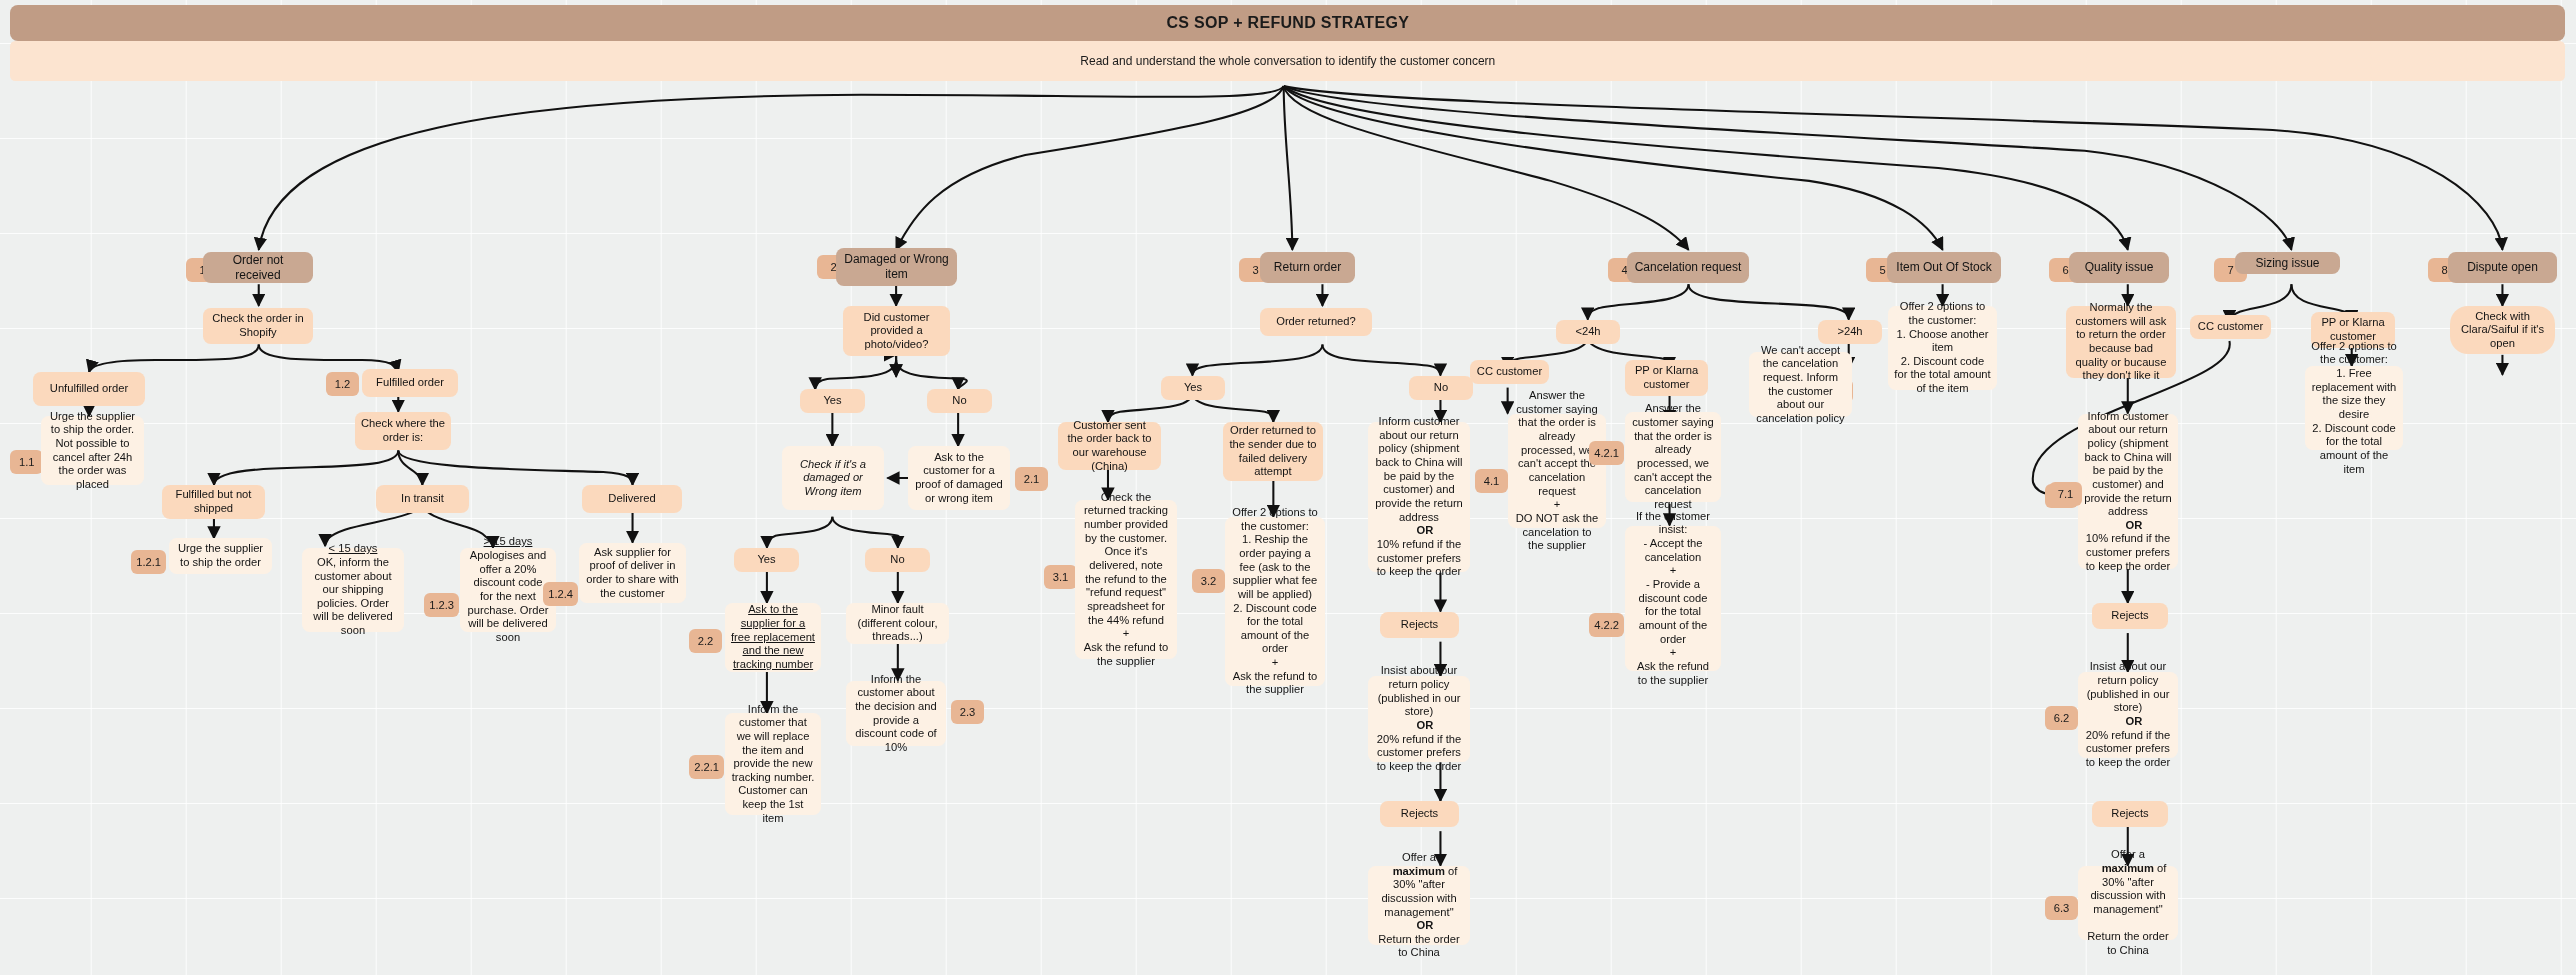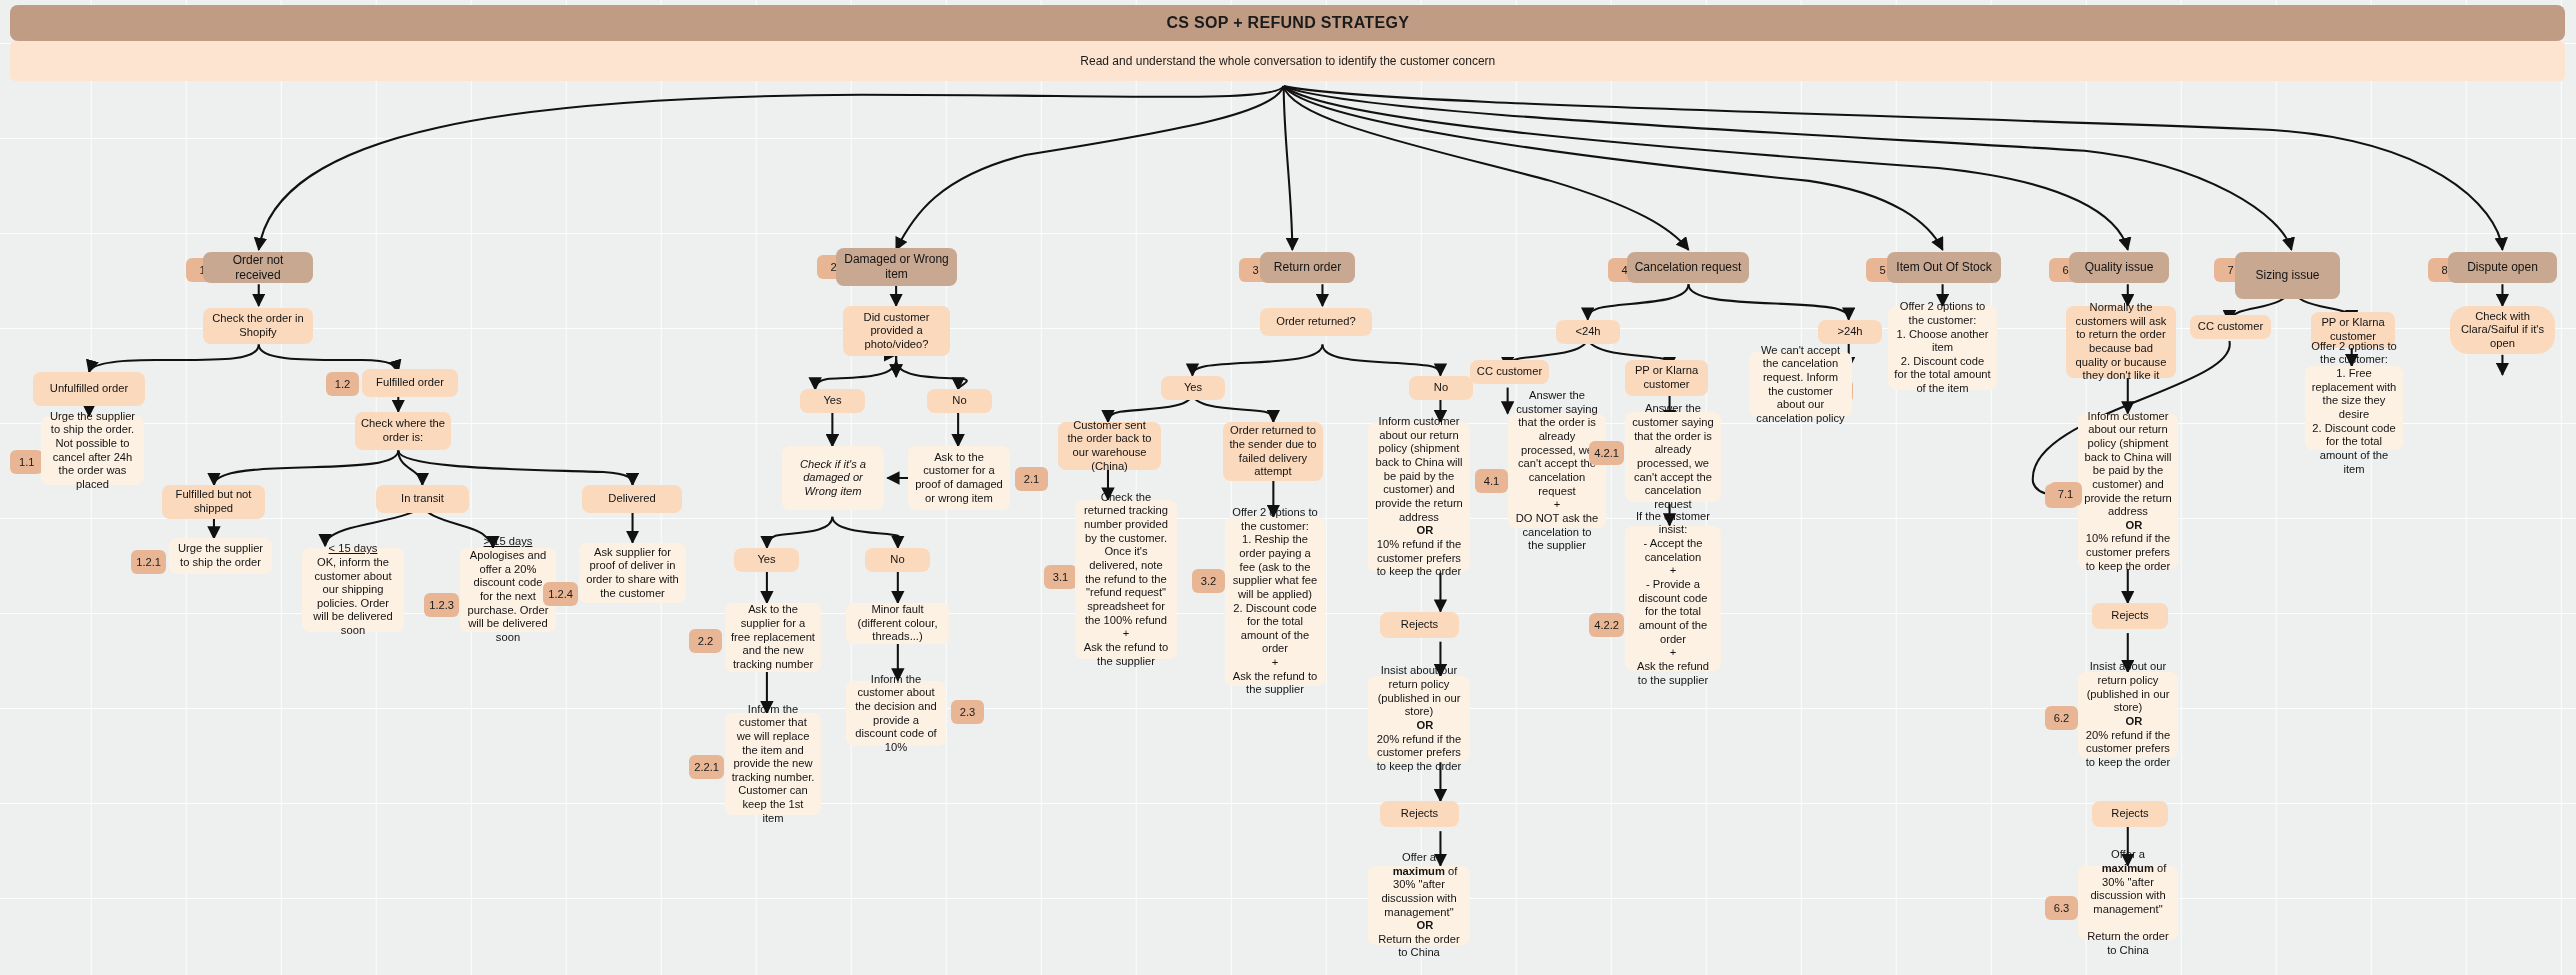--- a/index.html
+++ b/index.html
@@ -214,41 +214,41 @@
   <div class="node n-step" style="left:927px;top:389px;width:65px;height:24px;">No</div>
 
   <div class="tag" style="left:1015px;top:467px;">2.1</div>
   <div class="node n-leaf" style="left:908px;top:446px;width:102px;height:64px;">Ask to the customer for a proof of damaged or wrong item</div>
   <div class="node n-leaf" style="left:782px;top:446px;width:102px;height:64px;font-style:italic;">Check if it's a damaged or Wrong item</div>
 
   <div class="node n-step" style="left:734px;top:548px;width:65px;height:24px;">Yes</div>
   <div class="node n-step" style="left:865px;top:548px;width:65px;height:24px;">No</div>
 
   <div class="tag" style="left:689px;top:629px;">2.2</div>
-  <div class="node n-leaf" style="left:725px;top:603px;width:96px;height:69px;">Ask to the supplier for a free replacement and the new tracking number</div>
+  <div class="node n-leaf" style="left:725px;top:603px;width:96px;height:69px;text-decoration:underline;">Ask to the supplier for a free replacement and the new tracking number</div>
 
   <div class="tag" style="left:689px;top:755px;">2.2.1</div>
   <div class="node n-leaf" style="left:725px;top:713px;width:96px;height:102px;">Inform the customer that we will replace the item and provide the new tracking number.
 Customer can keep the 1st item</div>
 
   <div class="node n-leaf" style="left:846px;top:603px;width:103px;height:41px;">Minor fault (different colour, threads...)</div>
   <div class="tag" style="left:951px;top:700px;">2.3</div>
   <div class="node n-leaf" style="left:846px;top:681px;width:100px;height:65px;">Inform the customer about the decision and provide a discount code of 10%</div>
 
   <div class="tag" style="left:1239px;top:258px;">3</div>
   <div class="node n-main" style="left:1260px;top:252px;width:95px;height:31px;">Return order</div>
   <div class="node n-step" style="left:1260px;top:308px;width:112px;height:27.6px;">Order returned?</div>
 
   <div class="node n-step" style="left:1161px;top:376px;width:64px;height:24px;">Yes</div>
   <div class="node n-step" style="left:1409px;top:376px;width:64px;height:24px;">No</div>
 
   <div class="node n-step" style="left:1058px;top:422px;width:103px;height:48px;">Customer sent the order back to our warehouse (China)</div>
   <div class="tag" style="left:1044px;top:565px;">3.1</div>
   <div class="node n-leaf" style="left:1075px;top:500px;width:102px;height:159px;">Check the returned tracking number provided by the customer.
-Once it's delivered, note the refund to the "refund request" spreadsheet for the 100% refund
+Once it's delivered, note the refund to the "refund request" spreadsheet for the 44% refund
 +
 Ask the refund to the supplier</div>
 
   <div class="node n-step" style="left:1223px;top:422px;width:100px;height:59px;">Order returned to the sender due to failed delivery attempt</div>
   <div class="tag" style="left:1192px;top:569px;">3.2</div>
   <div class="node n-leaf" style="left:1225px;top:517px;width:100px;height:169px;">Offer 2 options to the customer:
 1. Reship the order paying a fee (ask to the supplier what fee will be applied)
 2. Discount code for the total amount of the order
 +
 Ask the refund to the supplier</div>
@@ -316,21 +316,21 @@
     <span>Insist about our return policy (published in our store)<br><span class="b">OR</span><br>20% refund if the customer prefers to keep the order</span>
   </div>
   <div class="node n-step" style="left:2092px;top:801px;width:76px;height:26px;">Rejects</div>
 
   <div class="tag" style="left:2045px;top:896px;">6.3</div>
   <div class="node n-leaf" style="left:2078px;top:866px;width:100px;height:74px;">
     <span>Offer a <span class="b">maximum</span> of 30% "after discussion with management"<br><br>Return the order to China</span>
   </div>
 
   <div class="tag" style="left:2214px;top:258px;">7</div>
-  <div class="node n-main" style="left:2235px;top:252px;width:105px;height:47px;">Sizing issue</div>
+  <div class="node n-main" style="left:2235px;top:252px;width:105px;height:22px;">Sizing issue</div>
   <div class="node n-step" style="left:2190px;top:315px;width:81px;height:24px;">CC customer</div>
   <div class="node n-step" style="left:2311px;top:312px;width:84px;height:36px;">PP or Klarna customer</div>
   <div class="tag" style="left:2049px;top:482px;">7.1</div>
   <div class="node n-leaf" style="left:2305px;top:366px;width:98px;height:84px;">Offer 2 options to the customer:
 1. Free replacement with the size they desire
 2. Discount code for the total amount of the item</div>
 
   <div class="tag" style="left:2428px;top:258px;">8</div>
   <div class="node n-main" style="left:2448px;top:252px;width:109px;height:31px;">Dispute open</div>
   <div class="node n-step" style="left:2450px;top:306px;width:105px;height:48px;border-radius:18px;">Check with Clara/Saiful if it's open</div>

